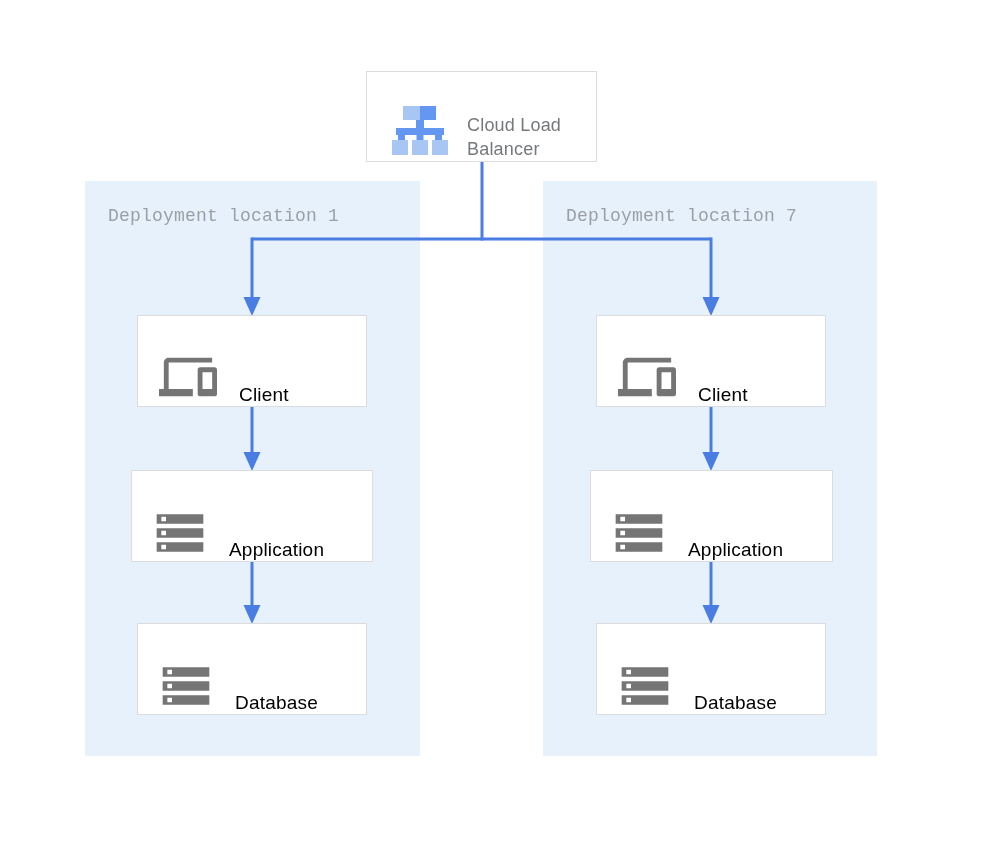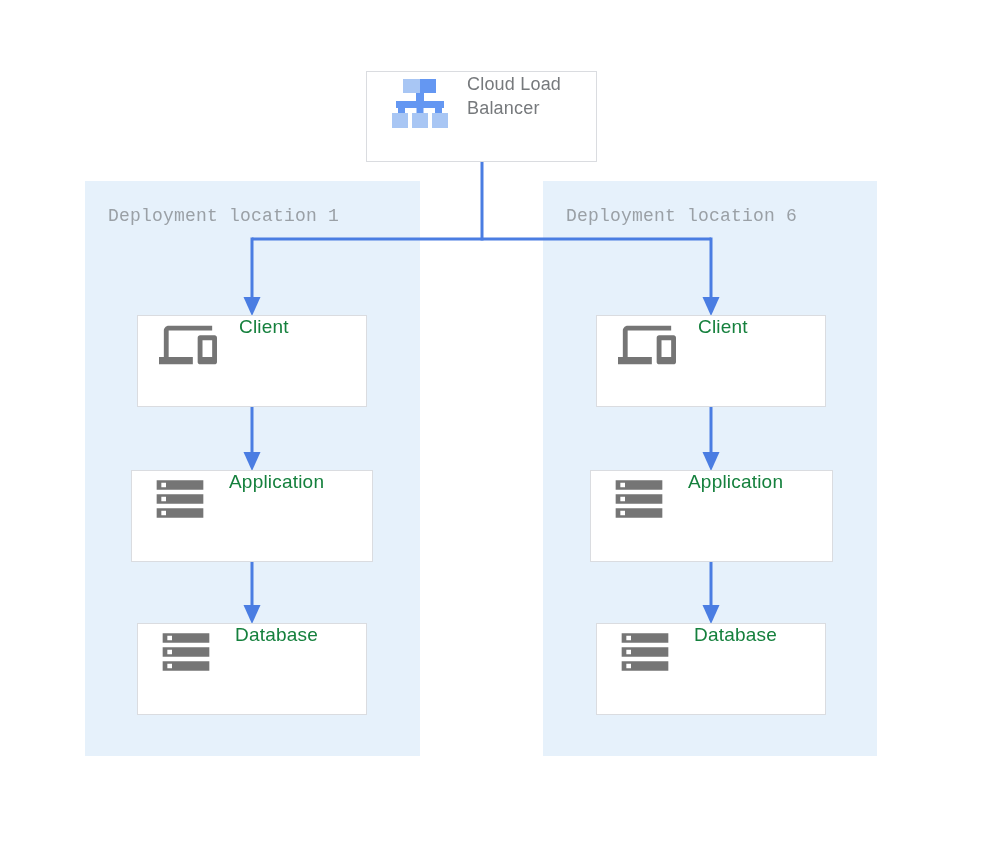--- a/index.html
+++ b/index.html
@@ -35,30 +35,30 @@
     left: 0;
     top: 0;
     z-index: 1;
   }
   .node {
     position: absolute;
     background: #ffffff;
     border: 1px solid #DADCE0;
     box-sizing: border-box;
     display: flex;
-    align-items: flex-start;
+    align-items: flex-end;
     z-index: 2;
   }
   .node-icon {
     flex: 0 0 auto;
     display: block;
   }
   .node-label {
     font-size: 19px;
-    color: #15803d;
+    color: #000000;
     letter-spacing: 0.2px;
     white-space: nowrap;
   }
   #lb-box {
     left: 366px;
     top: 71px;
     width: 231px;
     height: 91px;
     padding-left: 22px;
   }
@@ -90,21 +90,21 @@
 </style>
 </head>
 <body>
 
 <div id="canvas">
 
   <div class="panel" id="panel-left">
     <div class="panel-label">Deployment location 1</div>
   </div>
   <div class="panel" id="panel-right">
-    <div class="panel-label">Deployment location 6</div>
+    <div class="panel-label">Deployment location 7</div>
   </div>
 
   <svg id="connector-layer" width="996" height="856" viewBox="0 0 996 856">
     <g stroke="#4A7DE2" stroke-width="3" fill="none">
 
       <line x1="482" y1="162" x2="482" y2="240.5"></line>
 
       <line x1="252" y1="239" x2="711" y2="239"></line>
 
       <line x1="252" y1="237.5" x2="252" y2="299"></line>

